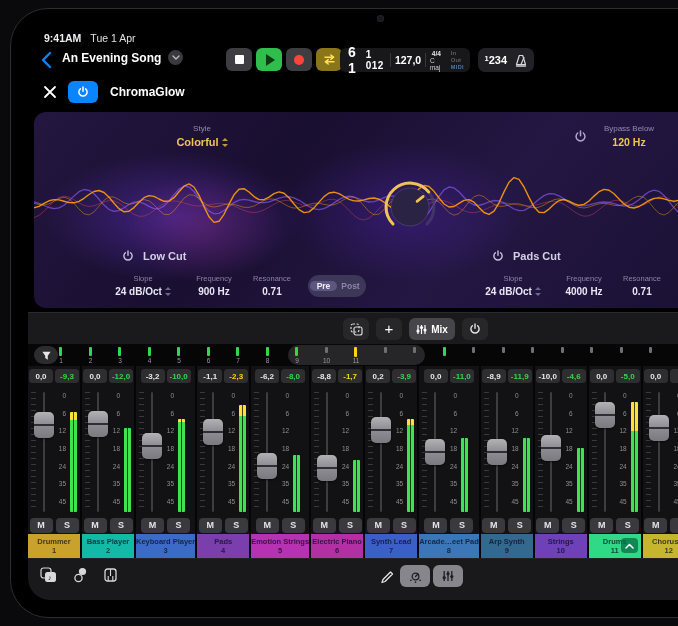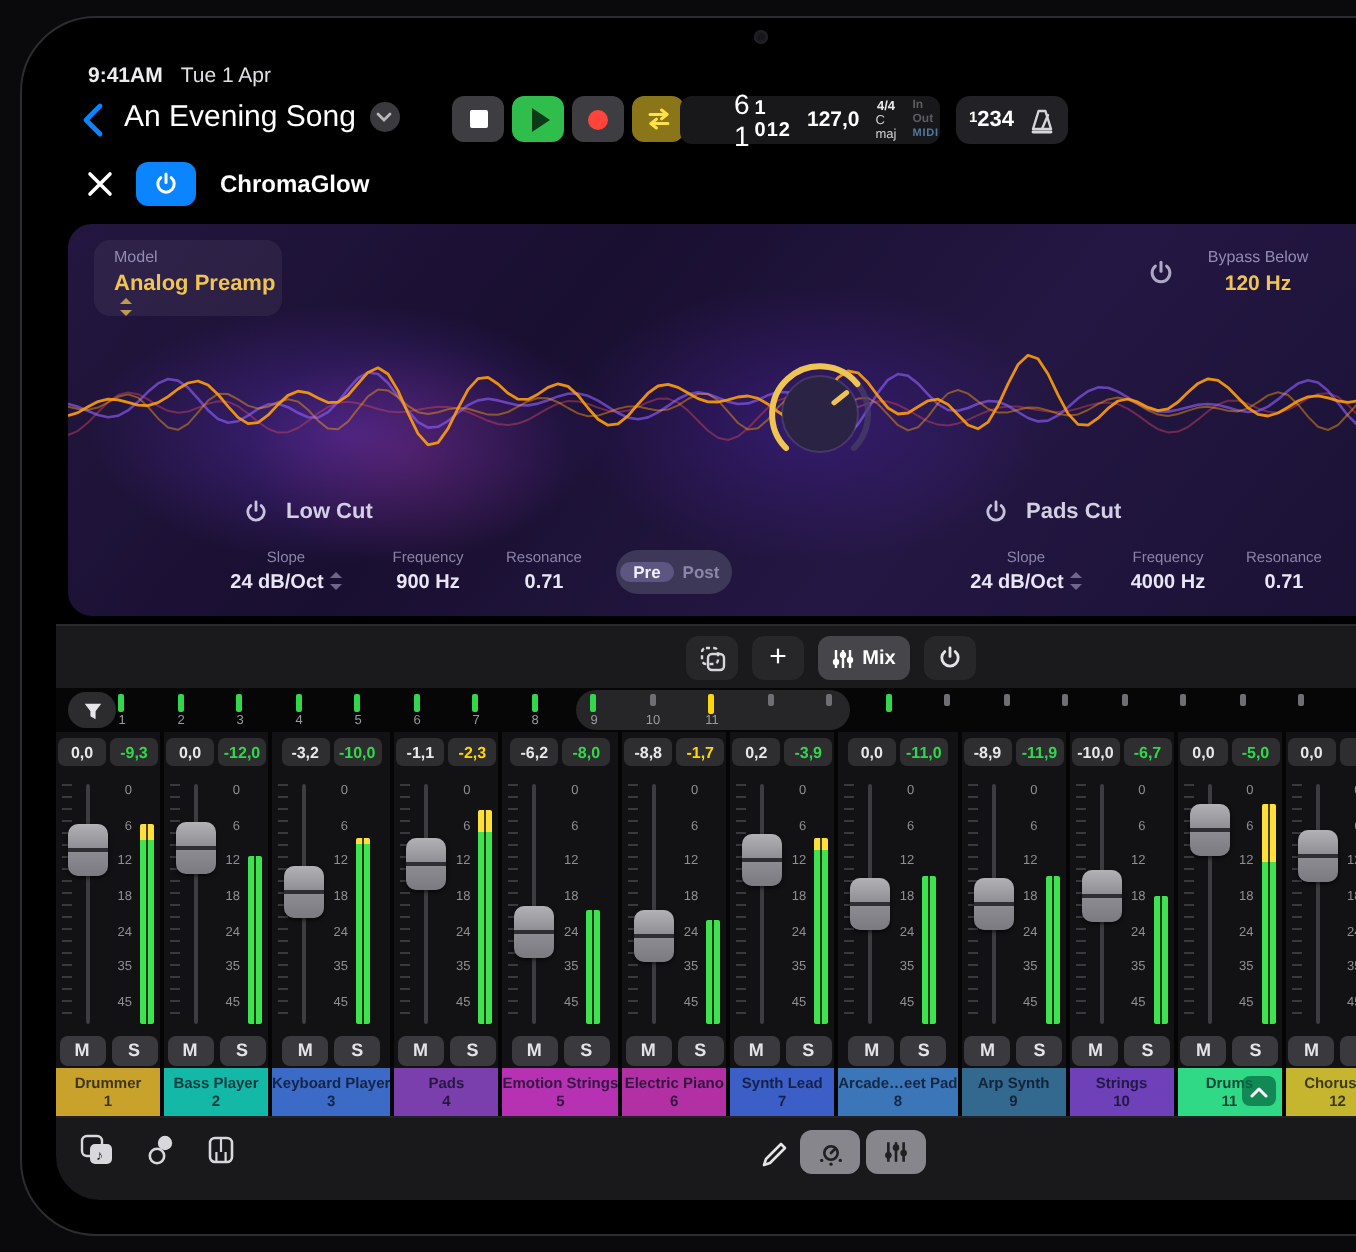--- a/index.html
+++ b/index.html
@@ -11,33 +11,33 @@
     background:#17171c;box-shadow:inset 0 0 2px #30303a;}
   .screen{position:absolute;left:17px;top:17px;width:702px;height:574px;background:#000;
     border-radius:22px 6px 6px 22px;overflow:hidden;}
 
   
   .statusbar{height:18px;display:flex;align-items:flex-end;padding-left:16px;gap:9px;color:#ededf0;font-size:10.5px;}
   .statusbar .t{font-weight:700;} .statusbar .d{font-weight:400;color:#e0e0e4;}
   .topbar{position:relative;height:32px;}
   .backchev{position:absolute;left:12px;top:7px;width:14px;height:18px;cursor:pointer;}
   .songrow{position:absolute;left:34px;top:6px;display:flex;align-items:center;gap:7px;}
-  .songtitle{color:#fff;font-size:15px;font-weight:400;}
+  .songtitle{color:#fff;font-size:12px;font-weight:700;}
   .chevcircle{width:15px;height:15px;border-radius:50%;background:#3a3a3e;display:flex;align-items:center;justify-content:center;}
   .transports{position:absolute;left:198px;top:4px;display:flex;gap:4px;}
   .tbtn{width:26px;height:23px;border-radius:6px;background:#3e3e42;display:flex;align-items:center;justify-content:center;}
   .tbtn.play{background:#2FBE4B;} .tbtn.cycle{background:#8a7518;}
   .stop-sq{width:9px;height:9px;background:#fff;border-radius:1px;}
   .play-tri{width:0;height:0;border-left:9px solid #0c3a16;border-top:6px solid transparent;border-bottom:6px solid transparent;margin-left:2px;}
   .rec-dot{width:10px;height:10px;border-radius:50%;background:#FF453A;}
   .lcd{position:absolute;left:312px;top:4px;width:130px;height:24px;background:#18181a;border-radius:6px;
     display:flex;align-items:center;color:#fff;}
   .lcd .sect{display:flex;align-items:center;justify-content:center;height:100%;padding:0 4px;}
   .lcd .div{width:1px;height:14px;background:#37373b;}
-  .lcd .bar{font-size:14px;font-weight:400;letter-spacing:.5px;margin-left:19px;}
+  .lcd .bar{font-size:14px;font-weight:700;letter-spacing:.5px;}
   .lcd .sub{font-size:10px;font-weight:700;margin-left:2px;letter-spacing:.5px;}
   .lcd .tempo{font-size:10.5px;font-weight:700;}
   .lcd .twol{display:flex;flex-direction:column;line-height:7px;align-items:center;}
   .lcd .sig{font-size:6.5px;font-weight:700;color:#e8e8ea;}
   .lcd .key{font-size:6.5px;color:#d2d2d6;}
   .lcd .io{font-size:6px;color:#5c5c62;font-weight:700;}
   .lcd .midi{font-size:5.5px;color:#4f7aa0;font-weight:700;letter-spacing:.4px;}
   .metrogroup{position:absolute;left:450px;top:4px;width:56px;height:24px;background:#222226;border-radius:7px;
     display:flex;align-items:center;justify-content:space-evenly;}
   .cin{color:#fff;font-size:11px;font-weight:700;}
@@ -223,23 +223,23 @@
           <div class="glow g1"></div>
             <div class="glow g2"></div>
             <div class="glow g3"></div>
           <svg class="waves" id="waves" viewBox="0 0 660 90">
               <path d="M0,57.5 L5,55.4 L10,51.3 L15,46.1 L20,41.1 L25,37.5 L30,36.2 L35,37.1 L40,39.7 L45,42.9 L50,45.4 L55,46.4 L60,45.8 L65,43.9 L70,41.8 L75,40.6 L80,40.9 L85,43.1 L90,46.8 L95,50.9 L100,54.4 L105,56.3 L110,56.1 L115,54.0 L120,50.5 L125,46.7 L130,43.5 L135,41.4 L140,40.9 L145,41.6 L150,43.0 L155,44.5 L160,45.7 L165,46.1 L170,45.7 L175,44.9 L180,44.0 L185,43.4 L190,43.5 L195,44.4 L200,46.0 L205,48.2 L210,50.4 L215,52.0 L220,52.5 L225,51.8 L230,49.9 L235,47.1 L240,44.2 L245,41.8 L250,40.5 L255,40.7 L260,42.0 L265,43.8 L270,45.4 L275,46.0 L280,45.3 L285,43.4 L290,41.1 L295,39.4 L300,39.3 L305,41.3 L310,45.3 L315,50.4 L320,55.4 L325,58.9 L330,60.0 L335,58.2 L340,54.1 L345,48.9 L350,43.8 L355,40.2 L360,38.7 L365,39.3 L370,41.3 L375,43.7 L380,45.5 L385,46.0 L390,45.2 L395,43.5 L400,41.7 L405,40.6 L410,40.8 L415,42.4 L420,45.0 L425,48.0 L430,50.7 L435,52.3 L440,52.7 L445,51.7 L450,49.9 L455,47.6 L460,45.5 L465,43.9 L470,43.2 L475,43.3 L480,44.1 L485,45.0 L490,45.8 L495,46.0 L500,45.5 L505,44.3 L510,42.8 L515,41.6 L520,41.2 L525,42.1 L530,44.4 L535,47.7 L540,51.4 L545,54.6 L550,56.2 L555,55.8 L560,53.5 L565,49.7 L570,45.6 L575,42.2 L580,40.4 L585,40.4 L590,42.0 L595,44.2 L600,45.9 L605,46.2 L610,44.9 L615,42.3 L620,39.2 L625,37.0 L630,36.6 L635,38.5 L640,42.5 L645,47.7 L650,52.8 L655,56.5 L660,57.9" fill="none" stroke="#C2405E" stroke-width="1" opacity="0.5" stroke-linejoin="round"></path>
               <path d="M0,41.9 L5,43.4 L10,45.5 L15,47.5 L20,48.6 L25,47.9 L30,45.2 L35,40.9 L40,35.9 L45,31.7 L50,29.5 L55,30.3 L60,33.8 L65,39.3 L70,45.1 L75,49.5 L80,51.4 L85,50.6 L90,47.8 L95,44.5 L100,42.2 L105,41.9 L110,43.6 L115,46.4 L120,48.6 L125,48.8 L130,46.1 L135,41.0 L140,34.6 L145,29.1 L150,26.2 L155,27.0 L160,31.5 L165,38.3 L170,45.4 L175,51.1 L180,53.8 L185,53.4 L190,50.5 L195,46.4 L200,42.6 L205,40.2 L210,39.4 L215,40.2 L220,41.5 L225,42.6 L230,42.7 L235,41.8 L240,40.1 L245,38.2 L250,36.9 L255,36.7 L260,37.9 L265,40.3 L270,43.4 L275,46.5 L280,48.8 L285,49.6 L290,48.7 L295,46.2 L300,42.9 L305,39.5 L310,37.1 L315,36.2 L320,37.0 L325,38.9 L330,40.9 L335,42.0 L340,41.7 L345,40.0 L350,37.6 L355,36.0 L360,36.2 L365,39.0 L370,44.2 L375,50.4 L380,55.8 L385,58.5 L390,57.3 L395,52.2 L400,44.5 L405,36.3 L410,29.9 L415,27.0 L420,27.9 L425,31.8 L430,37.2 L435,42.1 L440,45.0 L445,45.4 L450,44.0 L455,41.9 L460,40.5 L465,40.8 L470,42.9 L475,46.0 L480,49.0 L485,50.7 L490,50.3 L495,47.7 L500,43.6 L505,39.2 L510,35.6 L515,33.7 L520,33.9 L525,35.8 L530,38.8 L535,41.9 L540,44.4 L545,45.7 L550,45.8 L555,44.9 L560,43.6 L565,42.4 L570,42.0 L575,42.5 L580,43.7 L585,45.2 L590,46.0 L595,45.5 L600,43.3 L605,39.7 L610,35.4 L615,31.8 L620,30.1 L625,31.3 L630,35.4 L635,41.4 L640,47.8 L645,52.8 L650,55.0 L655,54.0 L660,50.3" fill="none" stroke="#8A5CF6" stroke-width="1.3" opacity="0.65" stroke-linejoin="round"></path>
               <path d="M0,43.4 L5,44.5 L10,44.9 L15,43.8 L20,41.2 L25,38.4 L30,37.2 L35,38.8 L40,43.4 L45,49.2 L50,53.8 L55,54.9 L60,51.9 L65,46.2 L70,40.3 L75,36.9 L80,37.0 L85,39.7 L90,42.8 L95,44.3 L100,43.4 L105,41.0 L110,39.6 L115,40.8 L120,44.9 L125,50.3 L130,54.3 L135,54.6 L140,50.8 L145,44.4 L150,38.2 L155,34.8 L160,35.2 L165,38.6 L170,42.9 L175,46.1 L180,47.0 L185,46.1 L190,44.6 L195,43.9 L200,44.4 L205,45.9 L210,47.3 L215,47.4 L220,46.0 L225,43.3 L230,40.6 L235,39.0 L240,39.1 L245,41.1 L250,44.0 L255,46.7 L260,48.1 L265,47.8 L270,46.2 L275,44.4 L280,43.2 L285,43.3 L290,44.4 L295,45.2 L300,44.8 L305,42.7 L310,39.5 L315,37.0 L320,37.0 L325,40.2 L330,45.8 L335,51.5 L340,54.8 L345,54.1 L350,49.7 L355,43.7 L360,38.9 L365,37.2 L370,38.7 L375,41.7 L380,43.8 L385,43.7 L390,41.6 L395,39.3 L400,39.0 L405,42.0 L410,47.3 L415,52.6 L420,55.2 L425,53.6 L430,48.3 L435,41.7 L440,36.7 L445,35.0 L450,36.8 L455,40.7 L460,44.4 L465,46.3 L470,46.2 L475,44.9 L480,43.8 L485,43.9 L490,45.2 L495,46.9 L500,47.8 L505,47.2 L510,45.0 L515,42.1 L520,39.7 L525,38.8 L530,39.8 L535,42.2 L540,45.2 L545,47.3 L550,48.0 L555,47.0 L560,45.3 L565,43.8 L570,43.4 L575,44.2 L580,45.4 L585,45.7 L590,44.2 L595,41.1 L600,37.7 L605,36.1 L610,37.5 L615,42.2 L620,48.3 L625,53.4 L630,55.0 L635,52.5 L640,47.1 L645,41.6 L650,38.3 L655,38.3 L660,40.6" fill="none" stroke="#FF9F0A" stroke-width="1" opacity="0.45" stroke-linejoin="round"></path>
               <path d="M0,47.8 L5,46.3 L10,43.4 L15,40.8 L20,39.6 L25,39.9 L30,41.2 L35,42.6 L40,42.8 L45,41.3 L50,38.3 L55,34.5 L60,31.5 L65,30.5 L70,32.5 L75,37.2 L80,43.2 L85,48.7 L90,51.8 L95,51.3 L100,47.6 L105,42.3 L110,37.7 L115,35.6 L120,36.4 L125,39.0 L130,41.3 L135,41.1 L140,37.7 L145,31.8 L150,26.2 L155,23.9 L160,27.0 L165,35.3 L170,46.6 L175,56.8 L180,62.4 L185,61.3 L190,54.3 L195,44.2 L200,34.8 L205,29.3 L210,28.7 L215,32.0 L220,36.6 L225,39.6 L230,39.7 L235,37.1 L240,33.7 L245,31.9 L250,33.2 L255,37.7 L260,44.0 L265,49.6 L270,52.6 L275,51.9 L280,47.9 L285,42.1 L290,36.6 L295,33.0 L300,32.2 L305,33.7 L310,36.5 L315,39.3 L320,40.9 L325,41.0 L330,39.9 L335,38.5 L340,38.0 L345,39.2 L350,42.1 L355,45.9 L360,49.1 L365,50.0 L370,47.6 L375,42.2 L380,35.1 L385,28.8 L390,25.5 L395,26.4 L400,31.3 L405,38.0 L410,44.0 L415,47.0 L420,46.5 L425,43.4 L430,40.4 L435,39.6 L440,42.2 L445,47.4 L450,52.5 L455,54.4 L460,51.1 L465,42.8 L470,31.9 L475,22.3 L480,17.6 L485,19.4 L490,27.0 L495,37.4 L500,46.8 L505,52.2 L510,52.6 L515,49.1 L520,44.2 L525,40.5 L530,39.5 L535,41.1 L540,43.7 L545,45.3 L550,44.4 L555,41.0 L560,36.1 L565,31.7 L570,29.4 L575,30.2 L580,33.8 L585,38.9 L590,43.9 L595,47.2 L600,48.0 L605,46.5 L610,43.6 L615,40.5 L620,38.4 L625,37.9 L630,38.9 L635,40.4 L640,41.2 L645,40.4 L650,37.6 L655,33.7 L660,30.4" fill="none" stroke="#FF9F0A" stroke-width="1.4" opacity="0.9" stroke-linejoin="round"></path>
             </svg>
 
-          <div class="modelbox">
-            <div class="plabel">Model</div>
-            <div class="pval gold" style="margin-top:3px"><span>Analog Preamp</span><span class="updown gold"></span></div>
+          <div class="stylebox">
+            <div class="plabel">Style</div>
+            <div class="pval gold" style="margin-top:3px"><span>Colorful</span><span class="updown gold"></span></div>
           </div>
 
           <svg class="toppwr" width="13" height="13" viewBox="0 0 12 12">
             <path d="M6,1 V5.2" stroke="#aea8c8" stroke-width="1.4" stroke-linecap="round"></path>
             <path d="M3.4,2.8 a4.1,4.1 0 1,0 5.2,0" fill="none" stroke="#aea8c8" stroke-width="1.4" stroke-linecap="round"></path>
           </svg>
           <div class="bypassbox">
             <div class="plabel">Bypass Below</div>
             <div class="pval gold" style="margin-top:3px;font-size:10.5px">120 Hz</div>
           </div>
@@ -650,21 +650,21 @@
       </div>
       <div class="plate" style="background:#33688F">
         <div class="pname">Arp Synth</div>
         <div class="pnum">9</div>
 
       </div>
     </div>
           <div class="strip">
       <div class="chips">
         <div class="chip">-10,0</div>
-        <div class="chip" style="color:#32D74B">-6,7</div>
+        <div class="chip" style="color:#32D74B">-4,6</div>
       </div>
       <div class="fzone">
         <div class="ruler"></div>
         <div class="ftrack"></div>
         <span class="slabel" style="top:6px">0</span>
               <span class="slabel" style="top:24px">6</span>
               <span class="slabel" style="top:41px">12</span>
               <span class="slabel" style="top:59px">18</span>
               <span class="slabel" style="top:77px">24</span>
               <span class="slabel" style="top:94px">35</span>

